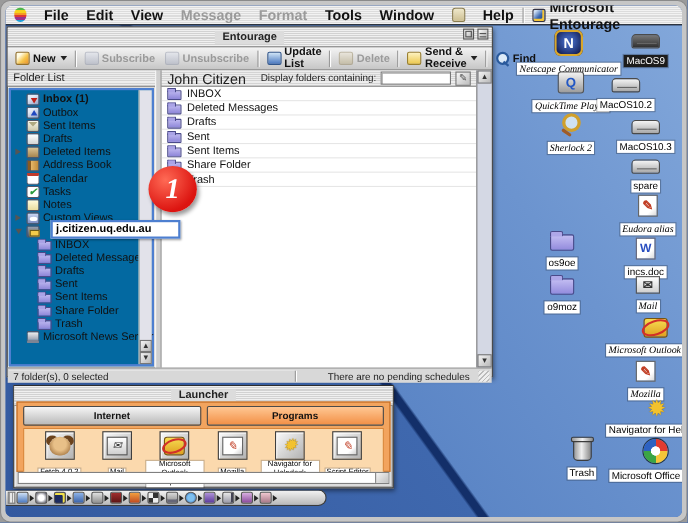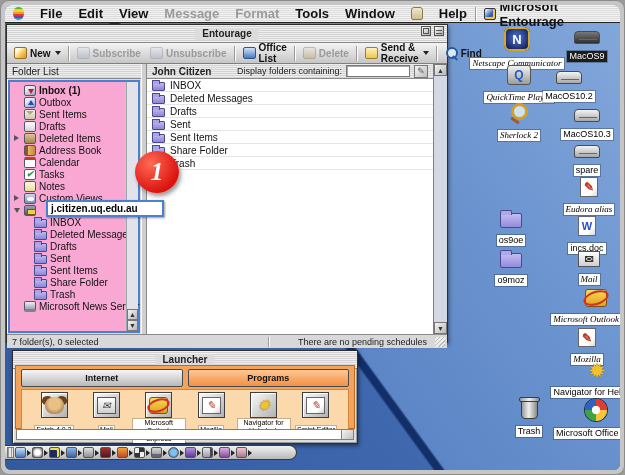--- a/index.html
+++ b/index.html
@@ -93,25 +93,25 @@
   .ti-send { background:linear-gradient(#fdf2c0,#ecc84e); border:1px solid #9a8030; }
   .ti-find { border:none; }
   .ti-find::before { content:""; position:absolute; left:1px; top:0; width:8px; height:8px; border:2px solid #2a5a9c; border-radius:50%; background:#dceaf8; }
   .ti-find::after { content:""; position:absolute; right:0; bottom:0; width:6px; height:2px; background:#2a5a9c; transform:rotate(40deg); }
   .dd { width:0; height:0; border-left:3px solid rgba(0,0,0,0); border-right:3px solid rgba(0,0,0,0); border-top:4px solid #222; margin-left:1px; }
 
   .wbody { position:relative; display:flex; height:270px; }
   .fpane { width:134px; display:flex; flex-direction:column; }
   .pane-hdr { height:15px; flex:none; display:flex; align-items:center; padding:0 5px; font-size:10px; color:#222;
     background:repeating-linear-gradient(to bottom,#ededed 0 1px,#d4d4d4 1px 2px); border-bottom:1px solid #8a8a8a; }
-  .flist { position:relative; flex:1; margin:1px; border:2px solid #4d7fd0; background:#f9a8d4; }
+  .flist { position:relative; flex:1; margin:1px; border:2px solid #4d7fd0; background:#0369a1; }
   .vdiv { width:6px; background:#cfcfcf; border-left:1px solid #f8f8f8; border-right:1px solid #8a8a8a; }
   .mpane { flex:1; display:flex; flex-direction:column; min-width:0; }
   .mhdr { justify-content:flex-start; gap:4px; }
-  .mtitle { font-size:10px; font-weight:bold; flex:1; }
+  .mtitle { font-size:13px; font-weight:normal; flex:1; }
   .flabel { font-size:9px; color:#222; }
   .filter-input { width:64px; height:12px; border:1px solid #777; box-shadow:inset 1px 1px 0 #aaa; background:#fff; font-size:9px; padding:0 2px; }
   .pencil-btn { width:14px; height:13px; border:1px solid #777; background:linear-gradient(135deg,#f6f6f6,#bdbdbd);
     font-size:9px; color:#555; display:flex; align-items:center; justify-content:center; }
   .mlist { flex:1; background:#fff; overflow:hidden; }
   .mrow { height:13px; display:flex; align-items:center; gap:5px; padding-left:5px; border-bottom:1px solid #e6e6e6; font-size:10px; color:#111; }
 
   .mscroll { width:14px; background:#d4d8e4; border-left:1px solid #808080; display:flex; flex-direction:column; justify-content:space-between; }
   .sarr { height:12px; display:flex; align-items:center; justify-content:center; font-size:7px; color:#333;
     background:linear-gradient(135deg,#f4f4f4,#b8b8b8); border:1px solid #777; }
@@ -338,21 +338,21 @@
               <i class="ti ti-sub"></i>
               <span>Subscribe</span>
             </span>
         <span class="tbtn dis">
               <i class="ti ti-sub"></i>
               <span>Unsubscribe</span>
             </span>
         <span class="tsep"></span>
         <span class="tbtn">
               <i class="ti ti-upd"></i>
-              <span>Office List</span>
+              <span>Update List</span>
             </span>
         <span class="tsep"></span>
         <span class="tbtn dis">
               <i class="ti ti-del"></i>
               <span>Delete</span>
             </span>
         <span class="tsep"></span>
         <span class="tbtn">
               <i class="ti ti-send"></i>
               <span>Send &amp; Receive</span>

